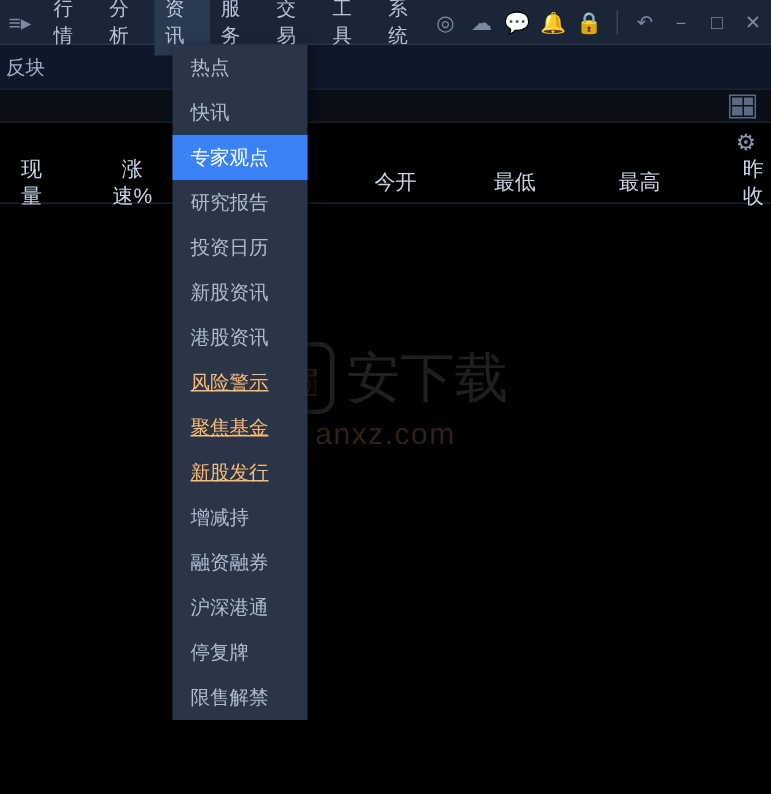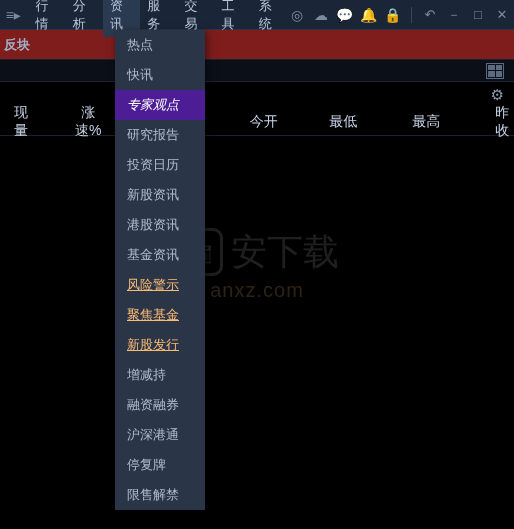--- a/index.html
+++ b/index.html
@@ -67,28 +67,27 @@
   width: 16px;
   height: 16px;
   display: flex;
   align-items: center;
   justify-content: center;
   color: #7a8aa0;
   font-size: 13px;
 }
 .subbar {
   height: 30px;
-  background: #7f1d1d;
+  background: #0f172a;
   display: flex;
   align-items: center;
   padding-left: 4px;
   color: #a0b0c8;
   font-size: 13px;
   border-bottom: 1px solid #1a2232;
-  font-weight: bold;
 }
 .toolbar2 {
   height: 22px;
   background: #0a0f18;
   display: flex;
   align-items: center;
   justify-content: flex-end;
   padding-right: 10px;
   border-bottom: 1px solid #1a2232;
 }
@@ -138,23 +137,22 @@
   z-index: 100;
 }
 .dd-item {
   padding: 6px 12px;
   color: #b0bcd0;
   font-size: 13px;
   cursor: pointer;
 }
 .dd-item.disabled { color: #fdba74; text-decoration: underline; }
 .dd-item.highlight {
-  background: #4c1d95;
+  background: #3b82f6;
   color: #fff;
-  font-style: italic;
 }
 .watermark {
   position: absolute;
   left: 50%;
   top: 50%;
   transform: translate(-50%, -50%);
   opacity: 0.18;
   text-align: center;
   pointer-events: none;
   z-index: 50;
@@ -244,21 +242,20 @@
 </div>
 
 <div class="dropdown" id="dd">
     <div class="dd-item">热点</div>
     <div class="dd-item">快讯</div>
     <div class="dd-item highlight">专家观点</div>
     <div class="dd-item">研究报告</div>
     <div class="dd-item">投资日历</div>
     <div class="dd-item">新股资讯</div>
     <div class="dd-item">港股资讯</div>
-    <div class="dd-item">基金资讯</div>
     <div class="dd-item disabled">风险警示</div>
     <div class="dd-item disabled">聚焦基金</div>
     <div class="dd-item disabled">新股发行</div>
     <div class="dd-item">增减持</div>
     <div class="dd-item">融资融券</div>
     <div class="dd-item">沪深港通</div>
     <div class="dd-item">停复牌</div>
     <div class="dd-item">限售解禁</div>
   </div>
 

